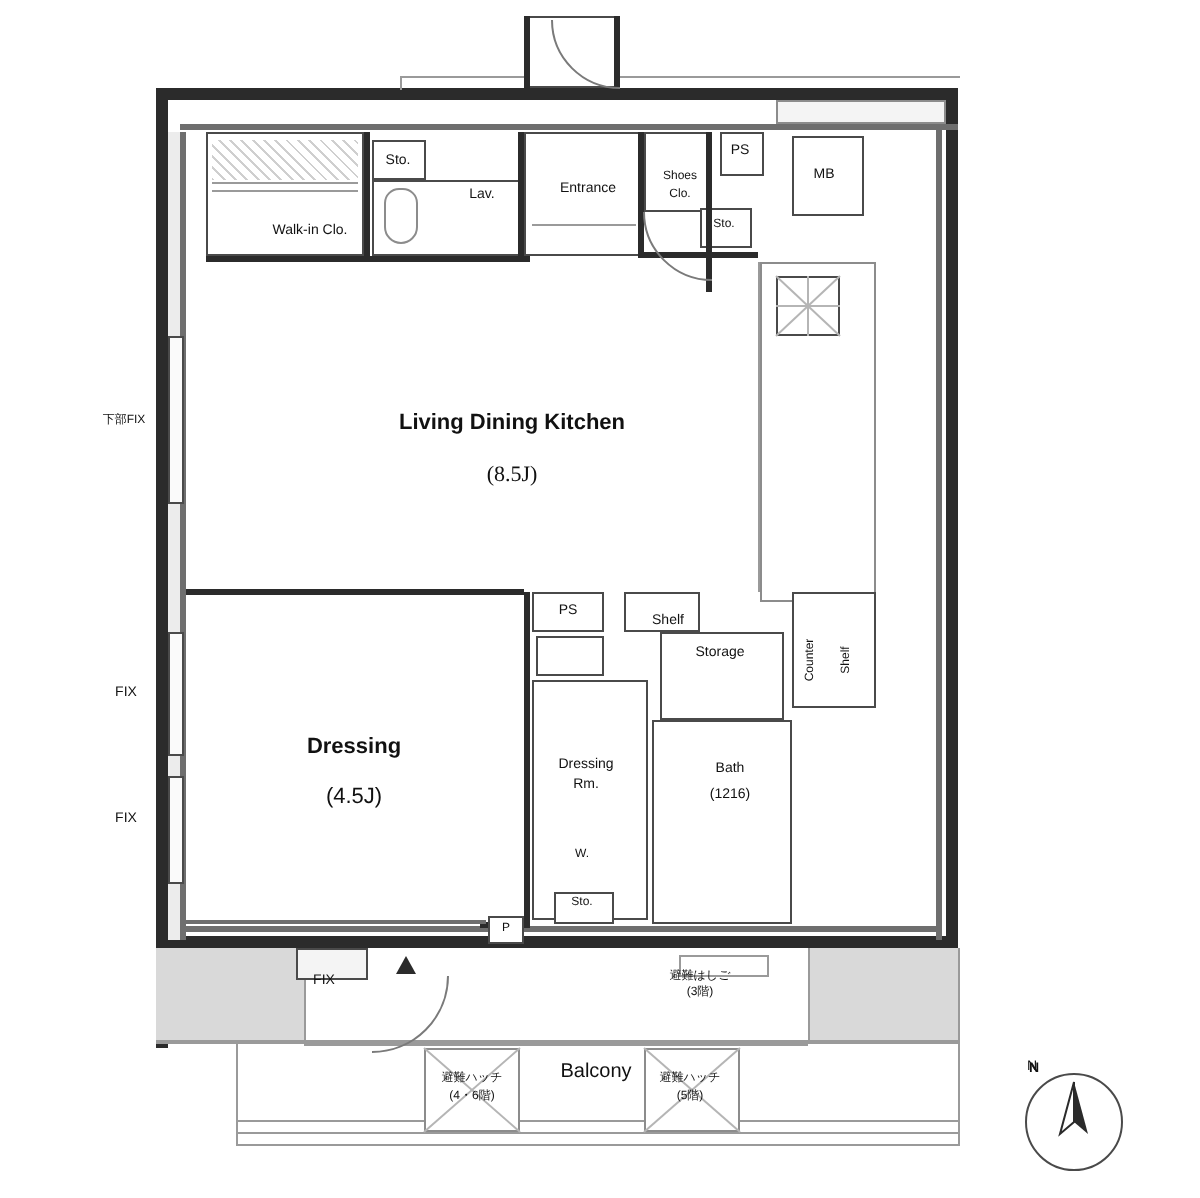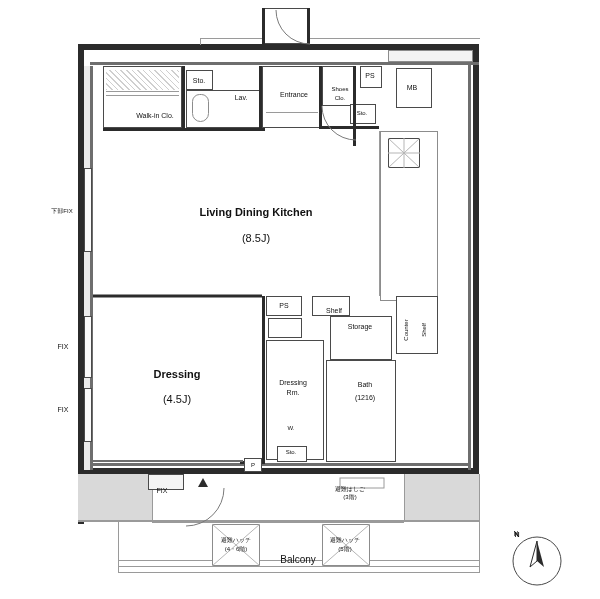--- a/index.html
+++ b/index.html
@@ -206,18 +206,18 @@
       <div class="lbl c xs" style="left: 350px; top: 497px;">(3階)</div>
       <div class="lbl c xs" style="left: 236px; top: 540px;">避難ハッチ</div>
       <div class="lbl c xs" style="left: 236px; top: 549px;">(4・6階)</div>
       <div class="lbl c xs" style="left: 345px; top: 540px;">避難ハッチ</div>
       <div class="lbl c xs" style="left: 345px; top: 549px;">(5階)</div>
       <div class="lbl c sm" style="left: 516px; top: 534px;">N</div>
       <div class="lbl c sm bold" style="left: 517px; top: 535px;">N</div>
     </div>
 
   <div class="lbl c big bold" style="left:256px;top:212px;">Living Dining Kitchen</div>
-  <div class="lbl c big" style="left:256px;top:238px;">(8.5J)</div>
+  <div class="lbl c big" style="left:256px;top:238px;font-family:Liberation Serif, serif;">(8.5J)</div>
   <div class="lbl c big bold" style="left:177px;top:374px;">Dressing</div>
   <div class="lbl c big" style="left:177px;top:399px;">(4.5J)</div>
-  <div class="lbl c" style="left:298px;top:560px;font-size:10px;">Balcony</div>
+  <div class="lbl c" style="left:298px;top:536px;font-size:10px;">Balcony</div>
 
 </div>
 
 </body></html>

